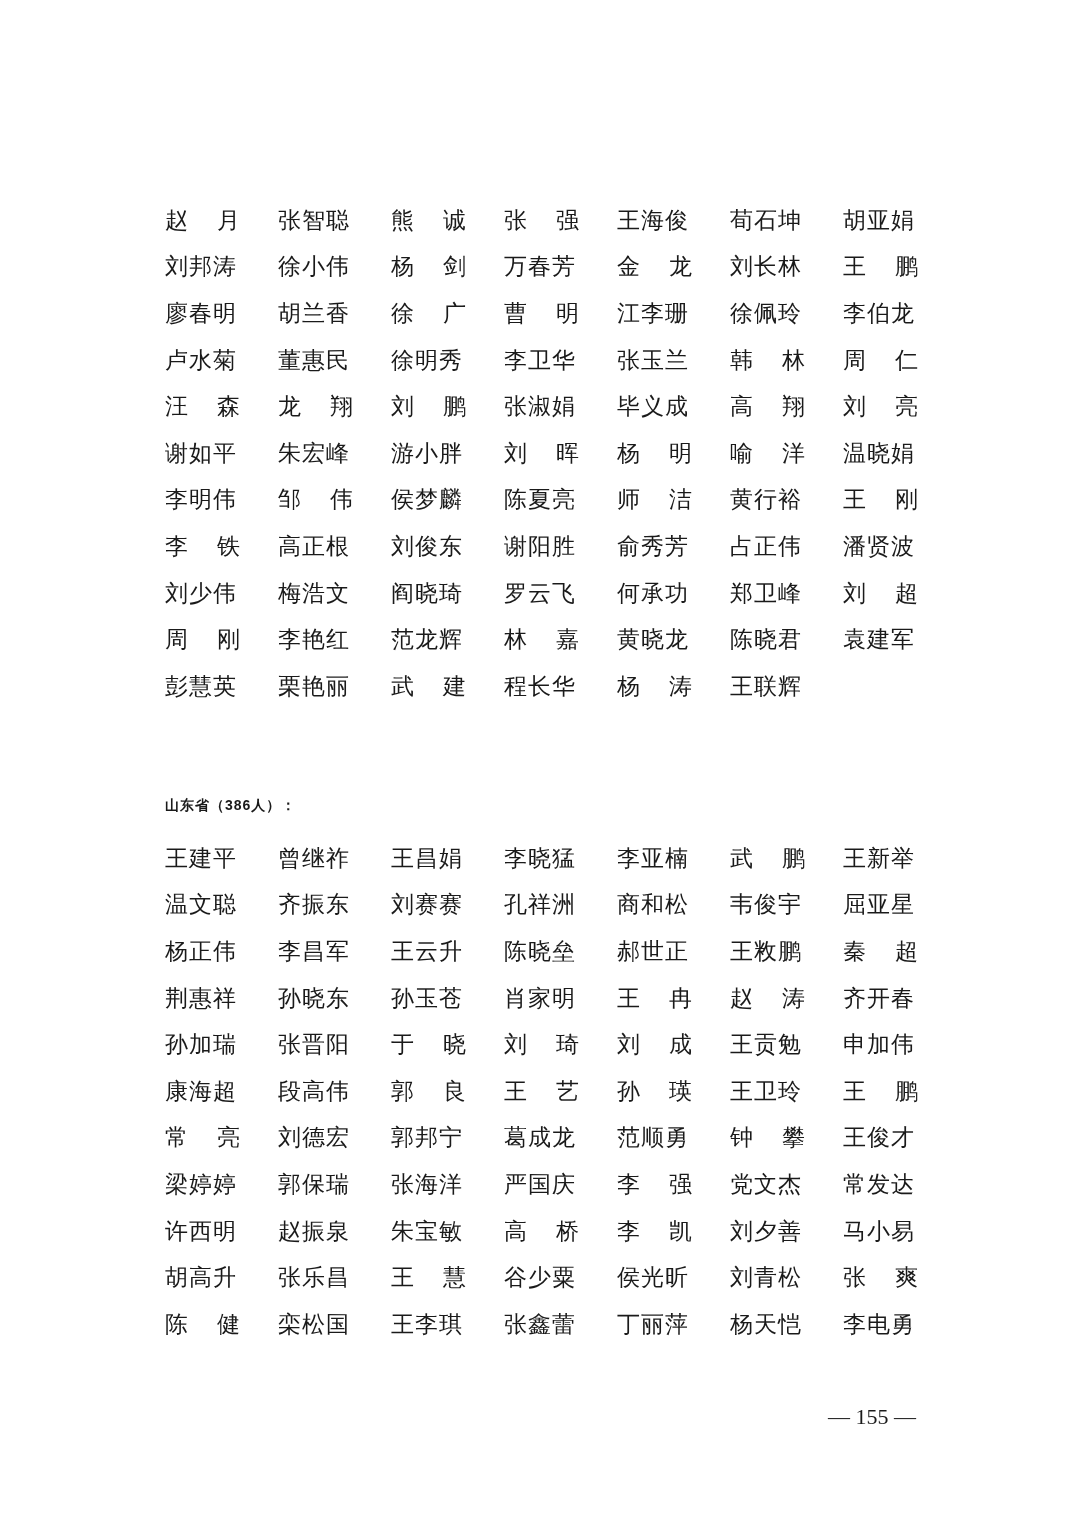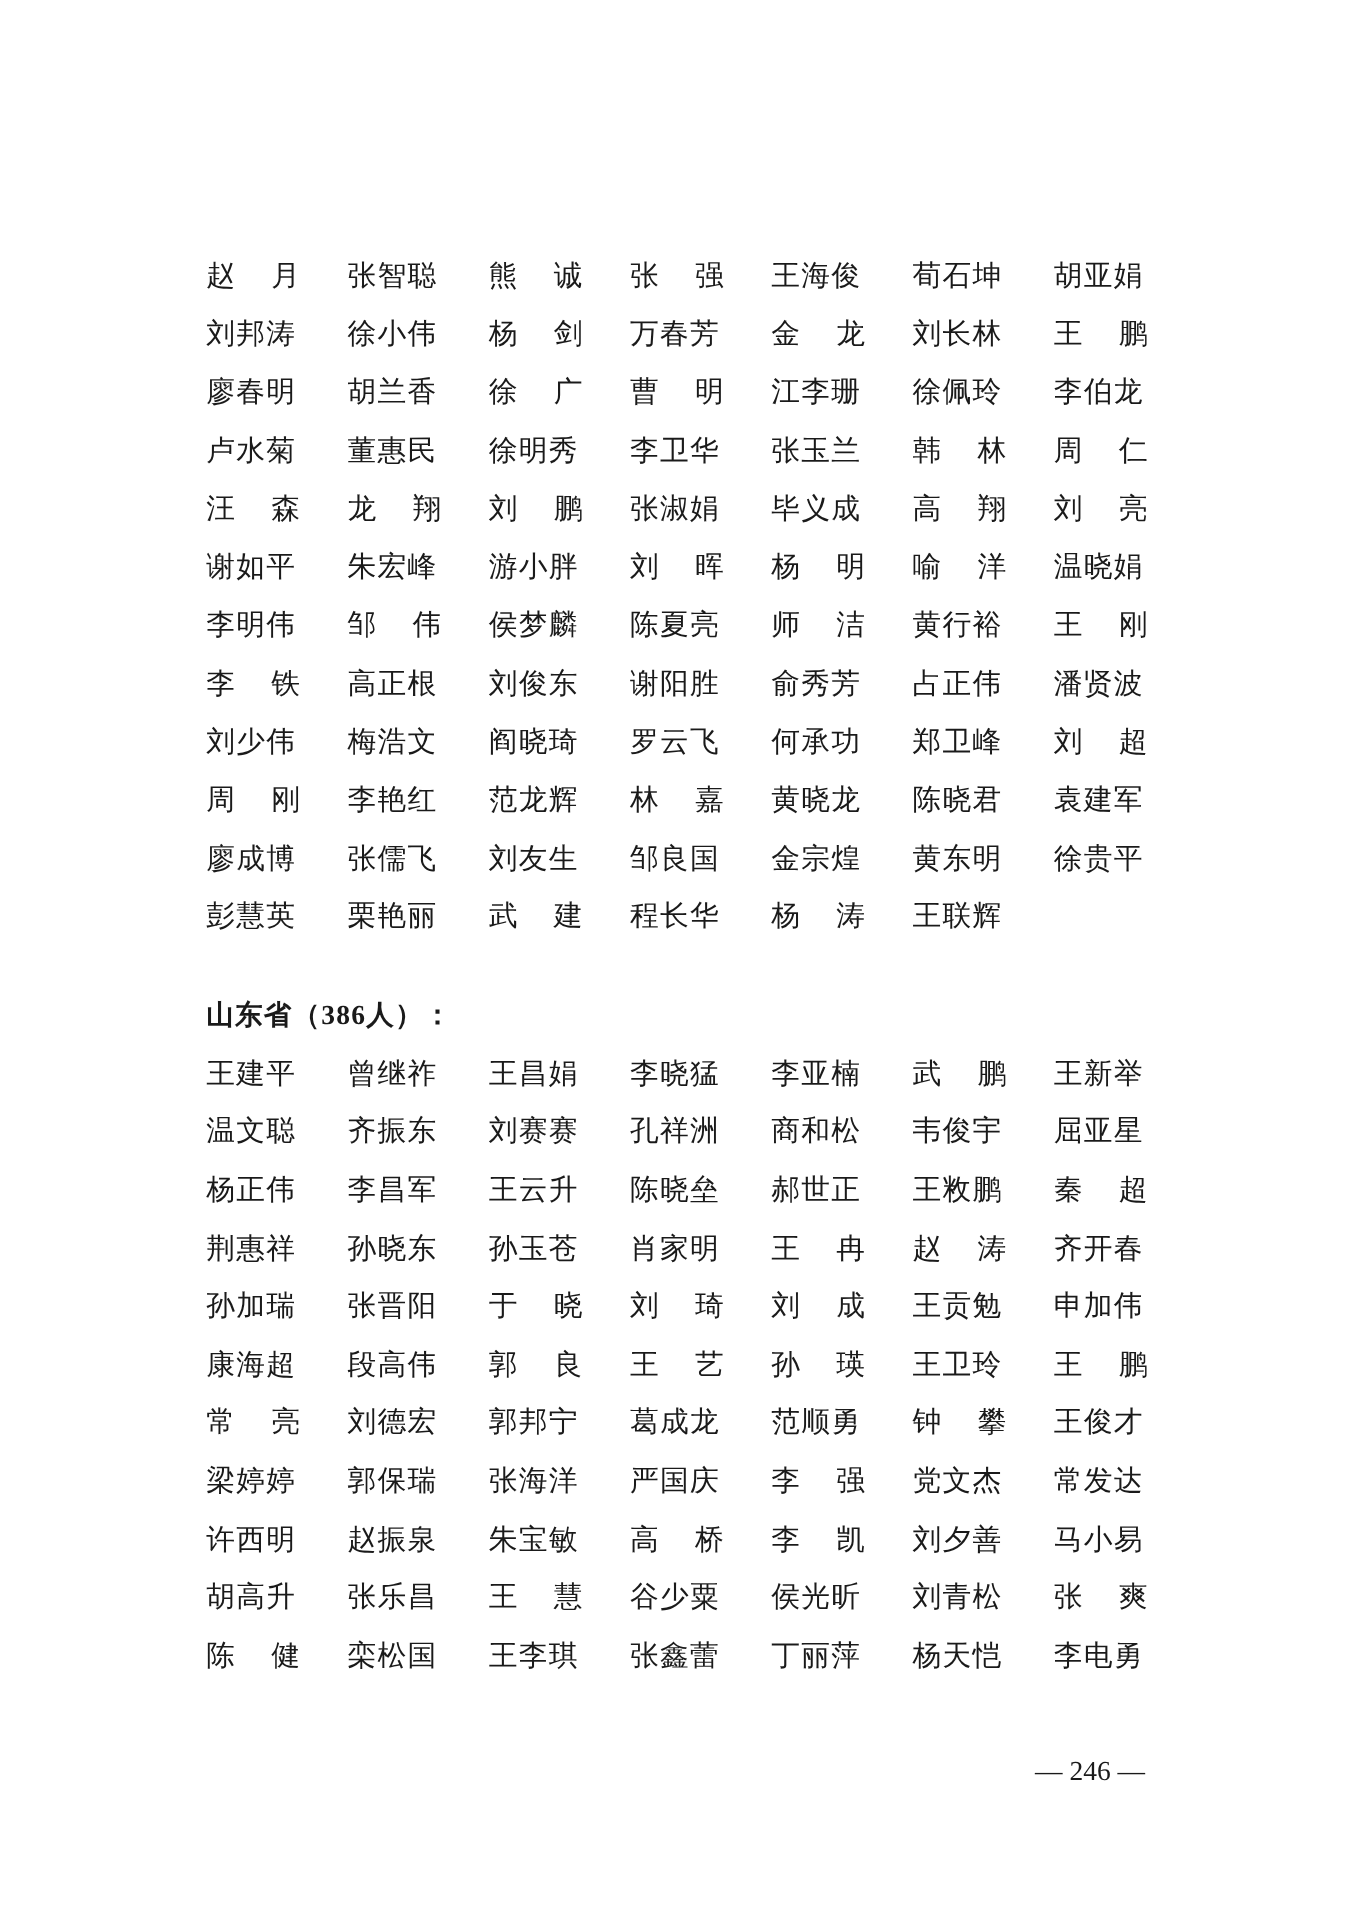--- a/index.html
+++ b/index.html
@@ -3,22 +3,22 @@
 <meta charset="utf-8">
 <style>
   html, body { margin: 0; padding: 0; background: #ffffff; }
   body { width: 1080px; height: 1527px; position: relative; overflow: hidden;
          font-family: "DejaVu Serif", "Liberation Serif", serif; color: #1a1a1a; }
   .page { position: absolute; left: 0; top: 0; width: 1080px; height: 1527px; }
   .block { position: absolute; left: 165px; width: 760px; }
   .row { display: grid; grid-template-columns: repeat(7, 113px); height: 46.6px; align-items: center; }
   .name { font-size: 23px; letter-spacing: 1px; white-space: nowrap; display: flex; width: 76px; }
   .name.two { justify-content: space-between; }
-  .heading { position: absolute; left: 165px; top: 797px; font-size: 22px; font-weight: bold;
-             font-family: Liberation Serif, serif; letter-spacing: 1px; }
+  .heading { position: absolute; left: 165px; top: 797px; font-size: 14px; font-weight: bold;
+             font-family: Liberation Sans, sans-serif; letter-spacing: 1px; }
   .pagenum { position: absolute; left: 828px; top: 1404px; font-size: 22px;
              font-family: "Liberation Serif", "DejaVu Serif", serif; }
 </style>
 </head>
 <body>
 
 <div class="page">
   <div class="block" id="sec1" style="top:197px;">
       <div class="row">
         <span class="name two">
@@ -179,29 +179,20 @@
         <span class="name">范龙辉</span>
         <span class="name two">
           <span>林</span>
           <span>嘉</span>
         </span>
         <span class="name">黄晓龙</span>
         <span class="name">陈晓君</span>
         <span class="name">袁建军</span>
       </div>
       <div class="row">
-        <span class="name">廖成博</span>
-        <span class="name">张儒飞</span>
-        <span class="name">刘友生</span>
-        <span class="name">邹良国</span>
-        <span class="name">金宗煌</span>
-        <span class="name">黄东明</span>
-        <span class="name">徐贵平</span>
-      </div>
-      <div class="row">
         <span class="name">彭慧英</span>
         <span class="name">栗艳丽</span>
         <span class="name two">
           <span>武</span>
           <span>建</span>
         </span>
         <span class="name">程长华</span>
         <span class="name two">
           <span>杨</span>
           <span>涛</span>
@@ -361,14 +352,14 @@
           <span>健</span>
         </span>
         <span class="name">栾松国</span>
         <span class="name">王李琪</span>
         <span class="name">张鑫蕾</span>
         <span class="name">丁丽萍</span>
         <span class="name">杨天恺</span>
         <span class="name">李电勇</span>
       </div>
     </div>
-  <div class="pagenum">— 246 —</div>
+  <div class="pagenum">— 155 —</div>
 </div>
 
 </body></html>

